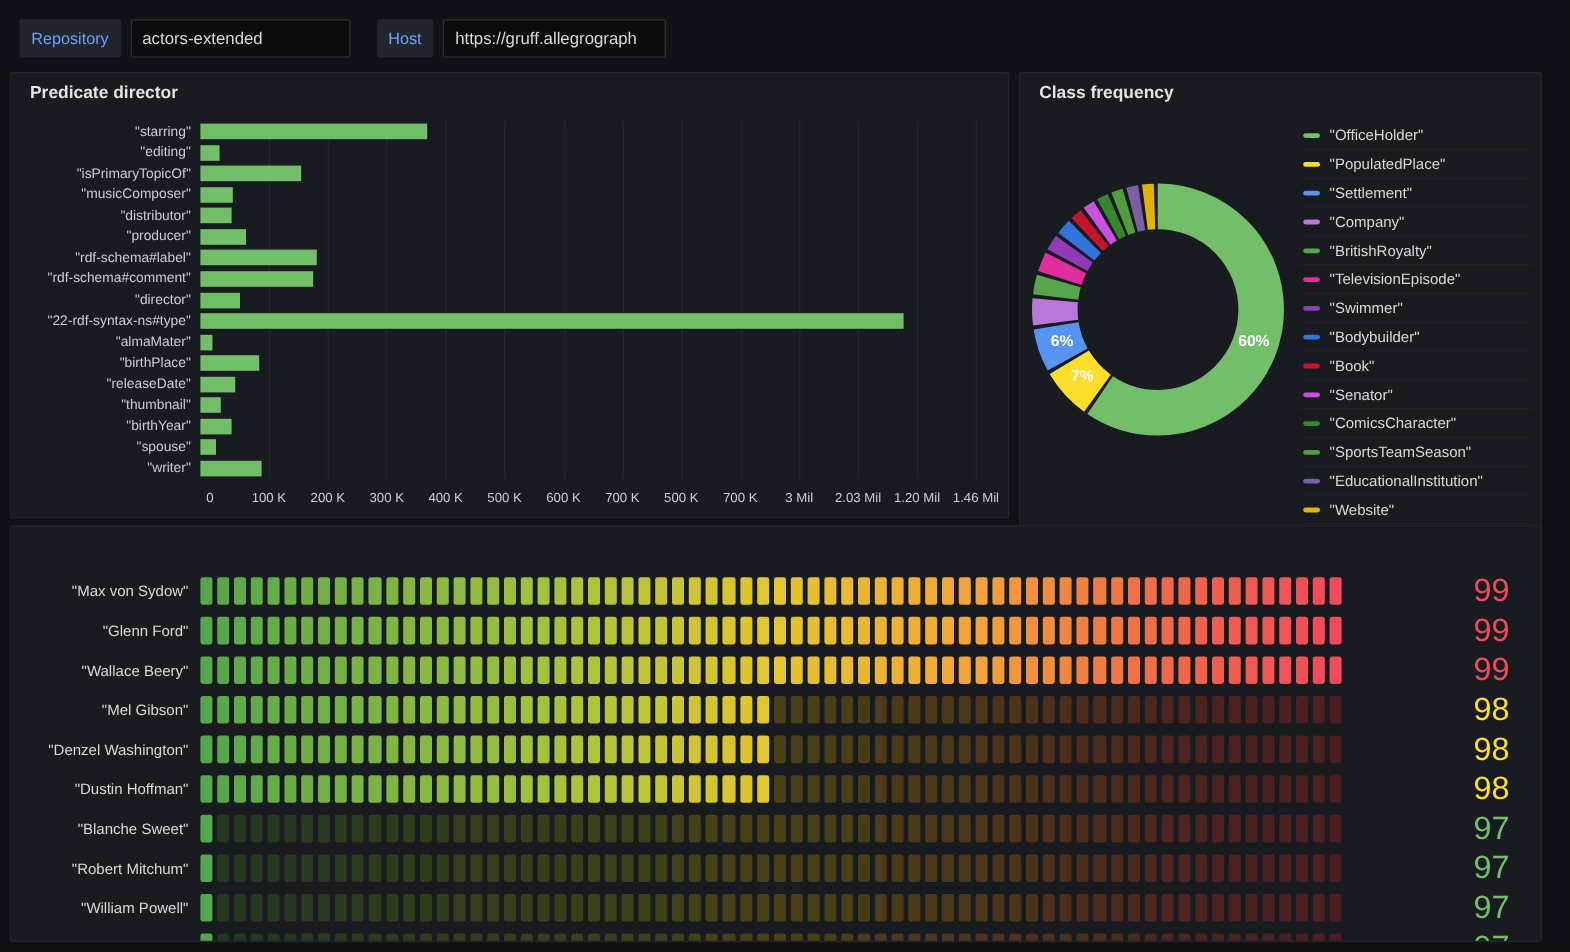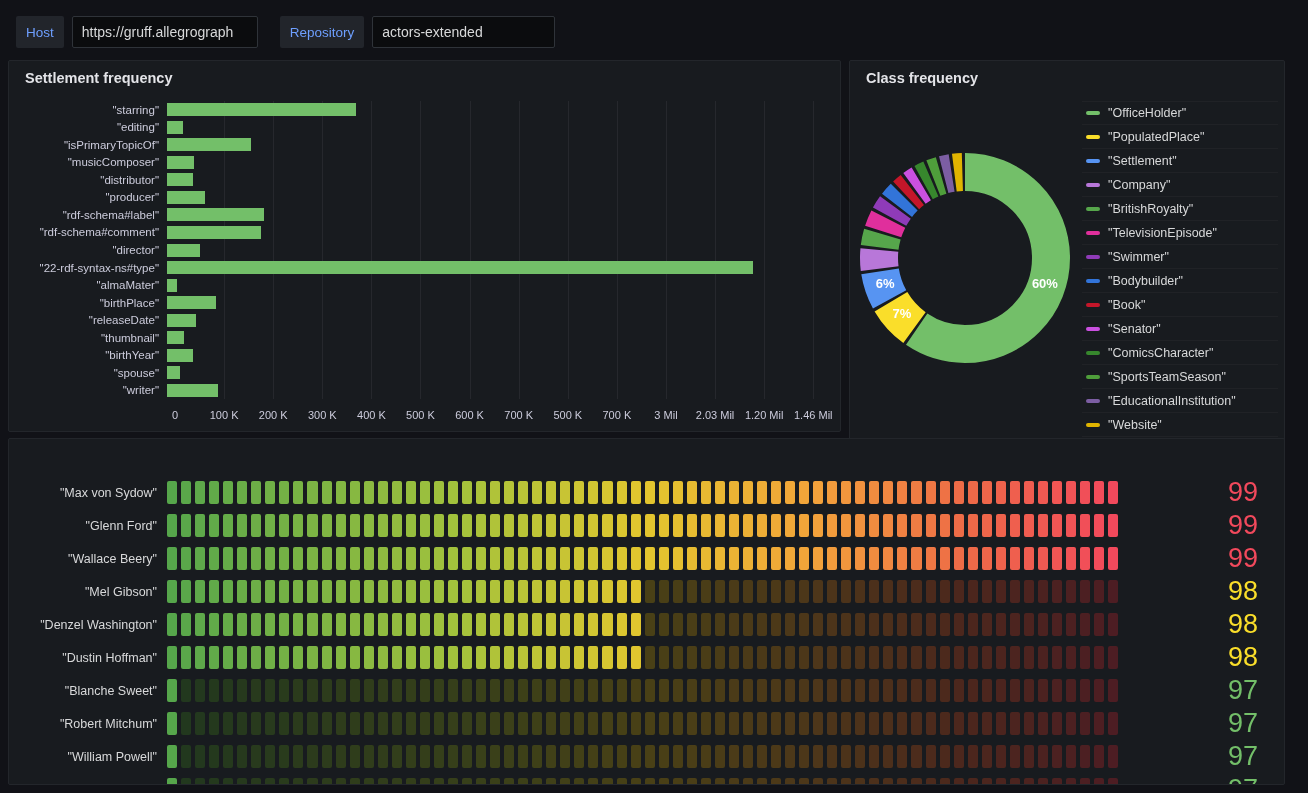--- a/index.html
+++ b/index.html
@@ -48,31 +48,31 @@
   .gauge-label{width:148px;text-align:right;padding-right:10px;font-size:12.5px;color:#D8D9DA;white-space:nowrap;}
   .gauge-track{flex:1;display:flex;gap:4px;height:23px;}
   .gauge-cell{flex:1;border-radius:2px;}
   .gauge-value{width:150px;text-align:right;padding-right:10px;font-size:27px;font-weight:500;line-height:1;}
 </style>
 </head>
 <body>
 
 <div class="toolbar">
   <div class="field-group">
+    <span class="field-label">Repository</span>
+    <input id="repo-input" class="field-input" type="text" value="actors-extended" style="">
+  </div>
+  <div class="field-group">
     <span class="field-label">Host</span>
     <input id="host-input" class="field-input" type="text" value="https://gruff.allegrograph" style="">
-  </div>
-  <div class="field-group">
-    <span class="field-label">Repository</span>
-    <input id="repo-input" class="field-input" type="text" value="actors-extended" style="">
   </div>
 </div>
 
 <section class="panel" id="panel-predicate">
-  <h2 class="panel-title">Settlement frequency</h2>
+  <h2 class="panel-title">Predicate director</h2>
   <div class="barchart">
     <div class="grid" id="predicate-grid">
         <div class="gridline" style="left: 7.5188%;"></div>
         <div class="gridline" style="left: 15.0376%;"></div>
         <div class="gridline" style="left: 22.5564%;"></div>
         <div class="gridline" style="left: 30.0752%;"></div>
         <div class="gridline" style="left: 37.594%;"></div>
         <div class="gridline" style="left: 45.1128%;"></div>
         <div class="gridline" style="left: 52.6316%;"></div>
         <div class="gridline" style="left: 60.1504%;"></div>

